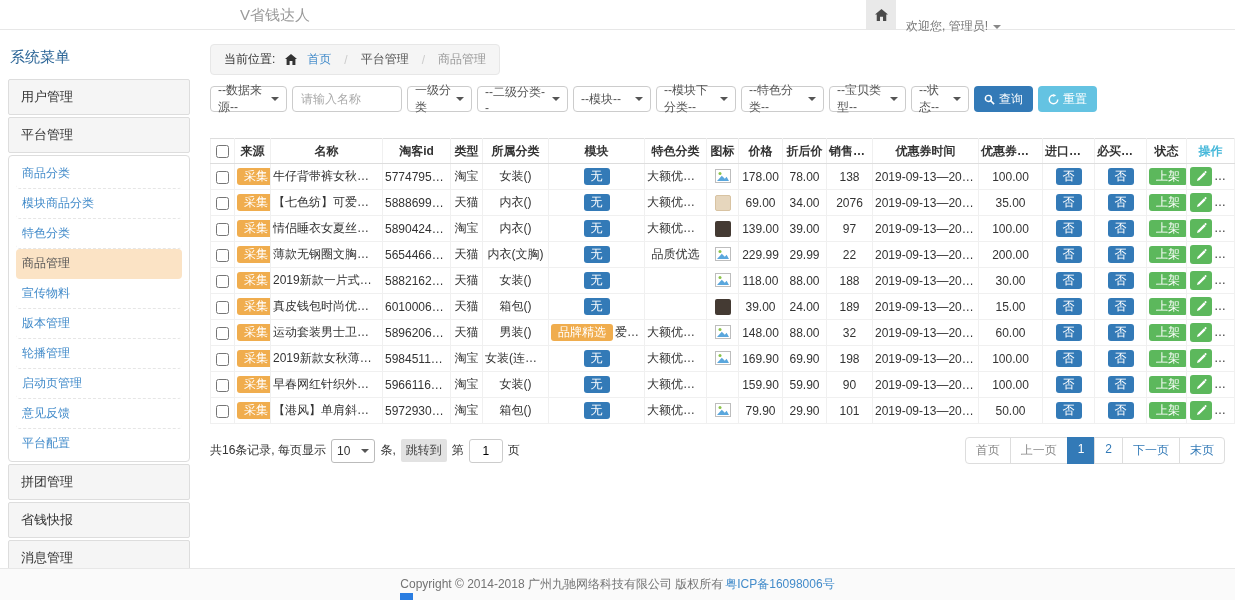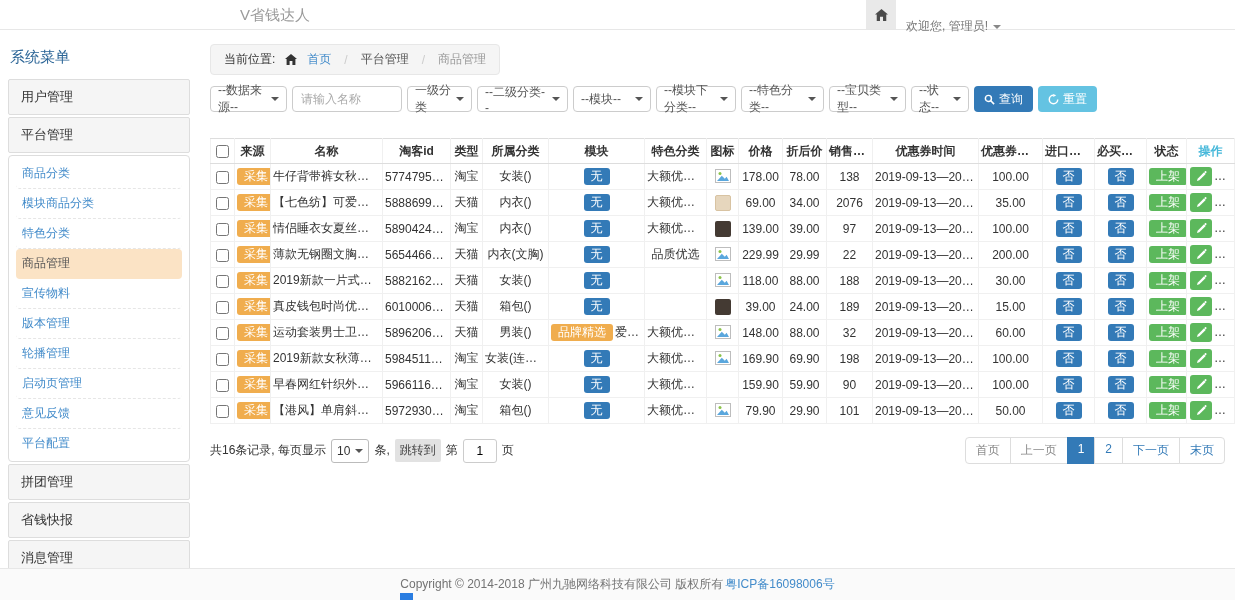--- a/index.html
+++ b/index.html
@@ -56,21 +56,21 @@
 .thumb{width:16px;height:16px;display:inline-block;vertical-align:middle;border-radius:2px}
 .thumb.photo-light{background:#e6d6bd;border:1px solid #d8c3a2}
 .thumb.photo-dark{background:#443a33;border:1px solid #2f2archive823}
 .op-btn{display:inline-flex;align-items:center;justify-content:center;width:22px;height:19px;border-radius:3px;cursor:pointer;margin:0 1px;vertical-align:middle}
 .op-edit{background:#5cb85c}
 .op-del{background:#d9534f}
 input[type=checkbox]{width:13px;height:13px;cursor:pointer;vertical-align:middle}
 
 .pager-row{display:flex;justify-content:space-between;align-items:center;margin-top:13px;color:#333}
 .pager-left{display:flex;align-items:center;gap:5px}
-.page-size{border:1px solid #bbb;border-radius:3px;height:24px;display:inline-flex;align-items:center;padding:0 5px;background:#fff;cursor:pointer}
+.page-size{border:1px solid #bbb;border-radius:3px;height:24px;display:inline-flex;align-items:center;gap:6px;padding:0 5px;background:#fff;cursor:pointer}
 .jump-label{background:#e2e2e2;padding:3px 5px;border-radius:2px;color:#444;cursor:pointer}
 .jump-input{width:34px;height:24px;border:1px solid #ccc;border-radius:3px;text-align:center;font-family:inherit;font-size:12px}
 .pagination{display:flex}
 .page-btn{border:1px solid #ddd;background:#fff;color:#337ab7;padding:4px 10px;margin-left:-1px;cursor:pointer}
 .page-btn.first{border-radius:4px 0 0 4px;margin-left:0}
 .page-btn.last{border-radius:0 4px 4px 0}
 .page-btn.active{background:#337ab7;border-color:#337ab7;color:#fff}
 .page-btn.disabled{color:#8a8a8a;cursor:default}
 
 footer{position:absolute;left:0;right:0;bottom:0;height:32px;background:#fafafa;border-top:1px solid #e7e7e7;display:flex;align-items:center;justify-content:center;color:#737373;z-index:10}

